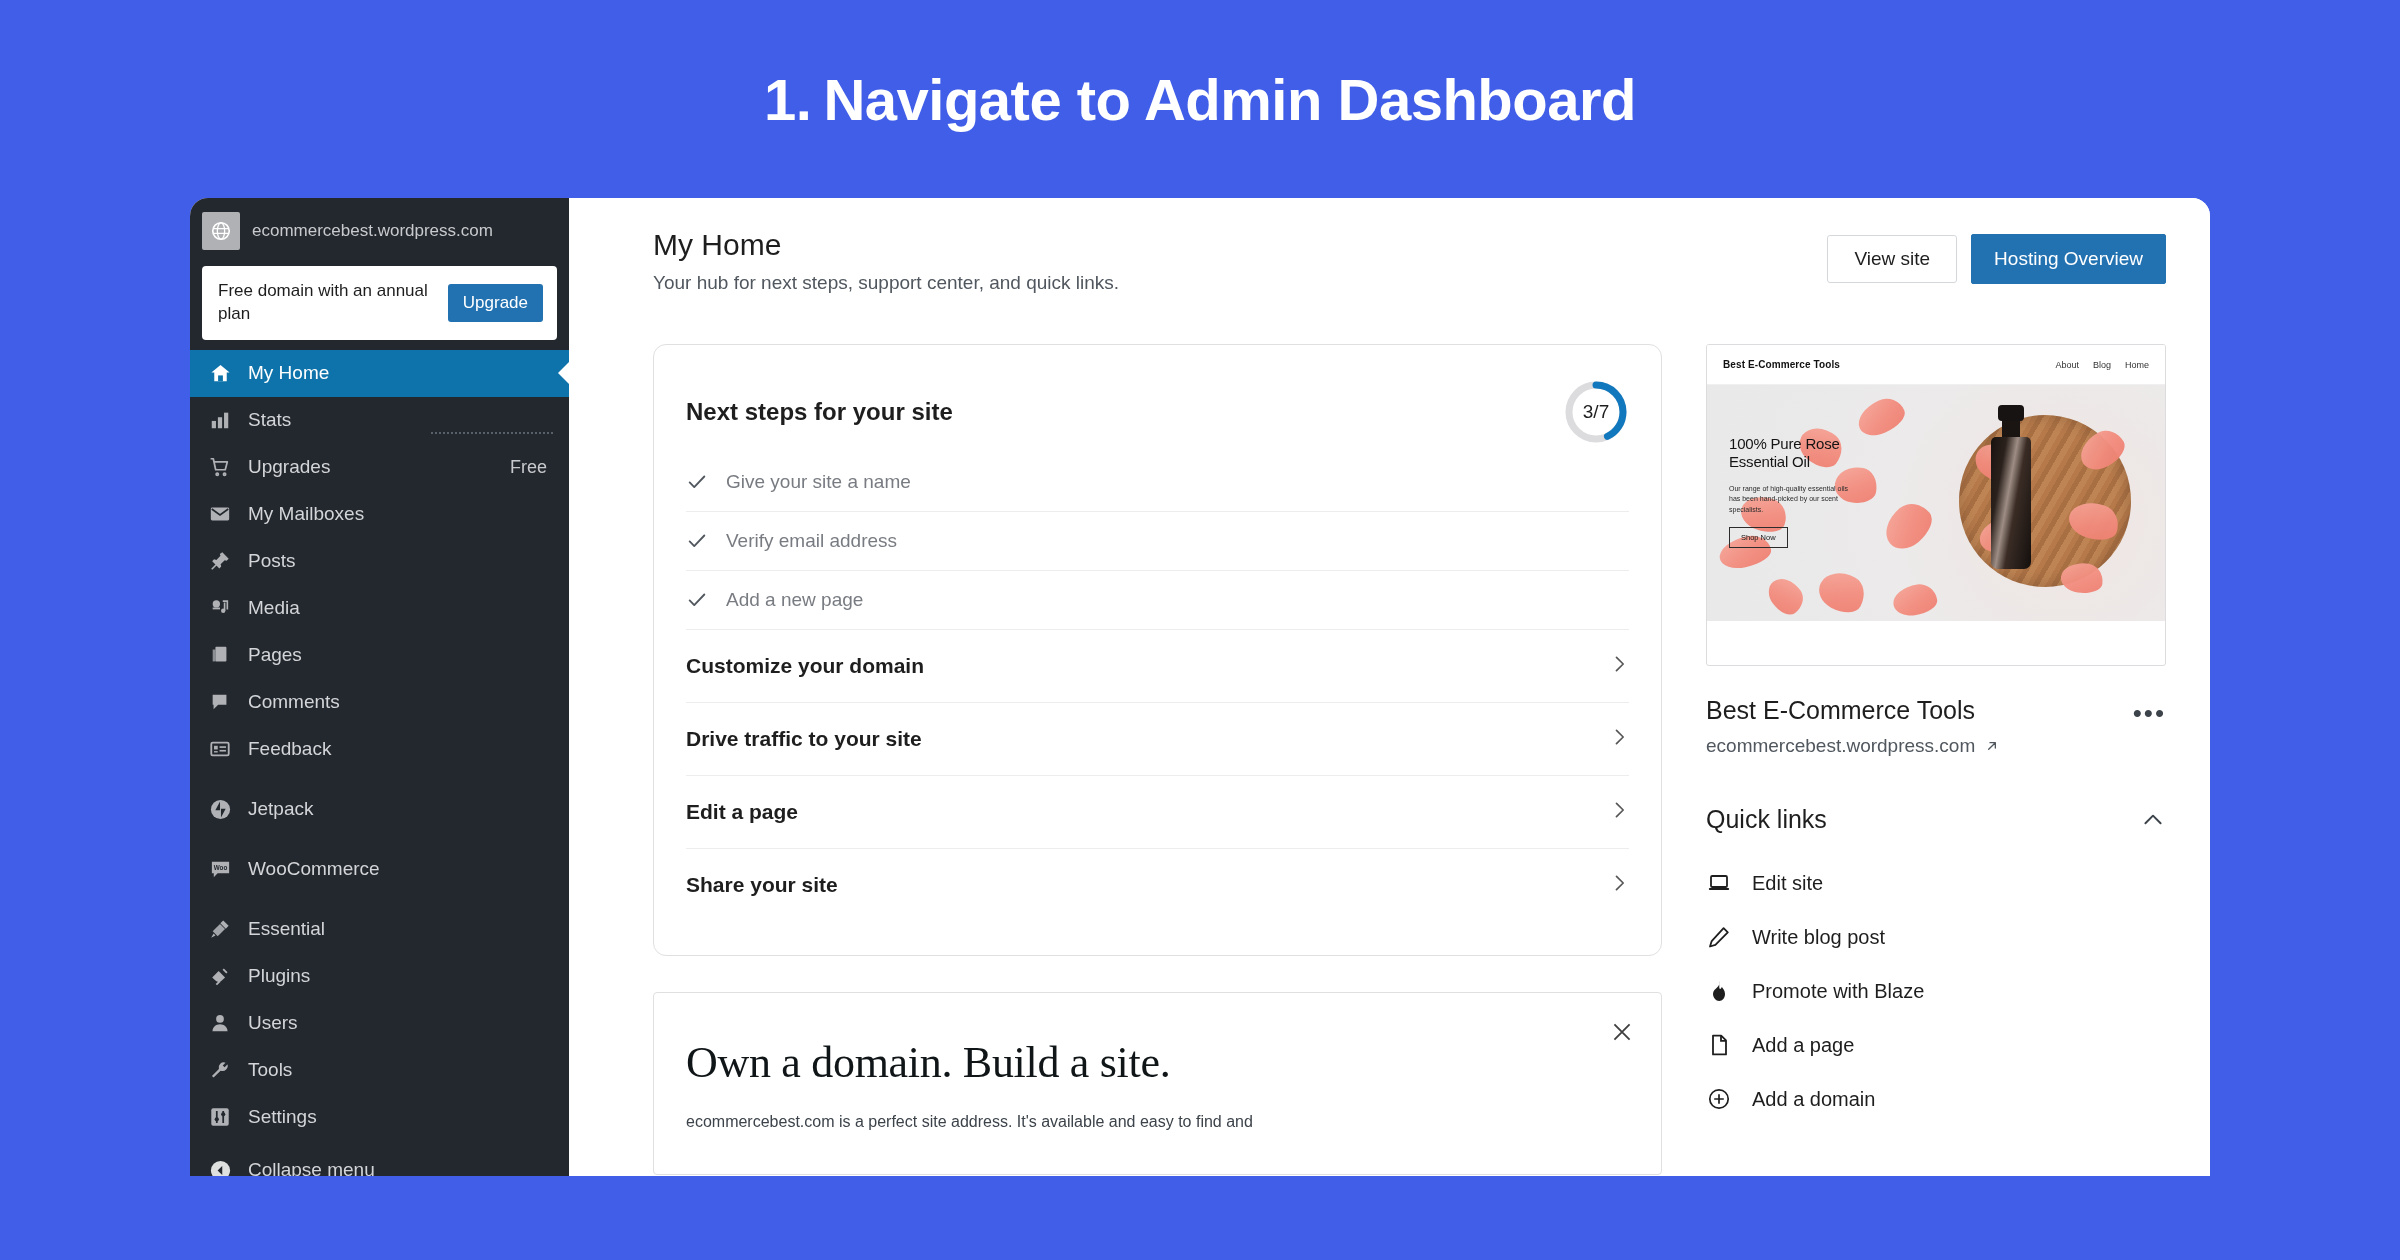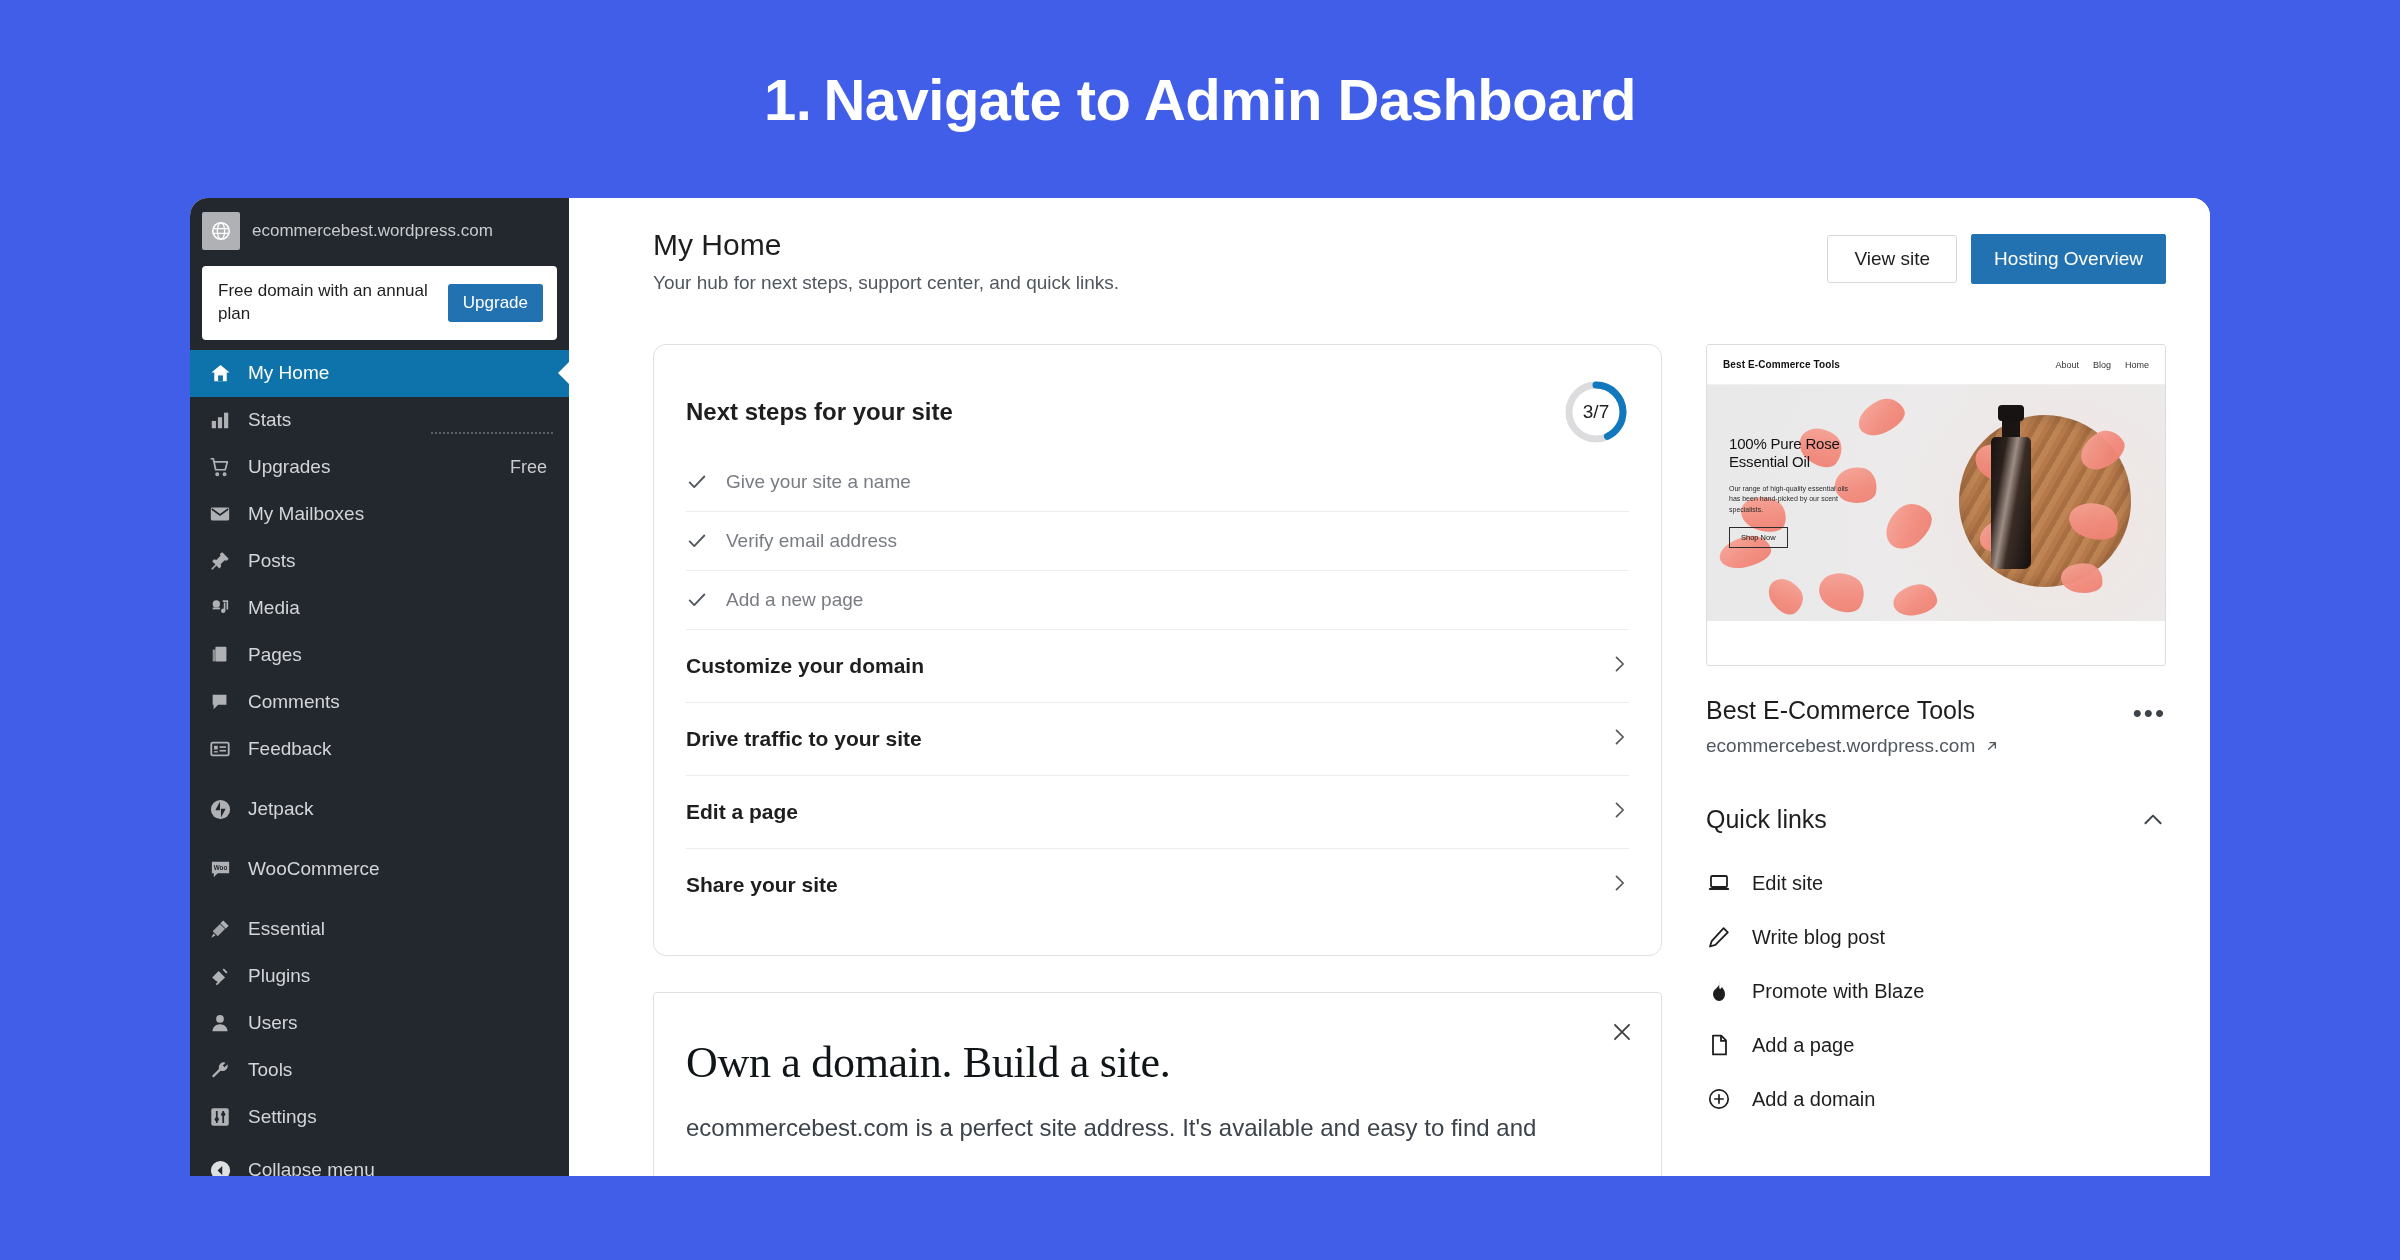--- a/index.html
+++ b/index.html
@@ -203,21 +203,21 @@
     padding: 44px 52px 40px 32px;
     min-height: 120px;
   }
   .promo-title {
     font-family: "Liberation Serif", serif;
     font-size: 44px; color: #101517; font-weight: 400;
     letter-spacing: -0.3px;
   }
   .promo-body {
     margin-top: 22px;
-    font-size: 24px; color: #3C434A; line-height: 1.5;
+    font-size: 16px; color: #3C434A; line-height: 1.5;
   }
   .promo-close {
     position: absolute; top: 26px; right: 26px;
     width: 26px; height: 26px; cursor: pointer;
     opacity: .85;
   }
 
   
   .preview {
     border: 1px solid #DCDCDE;

